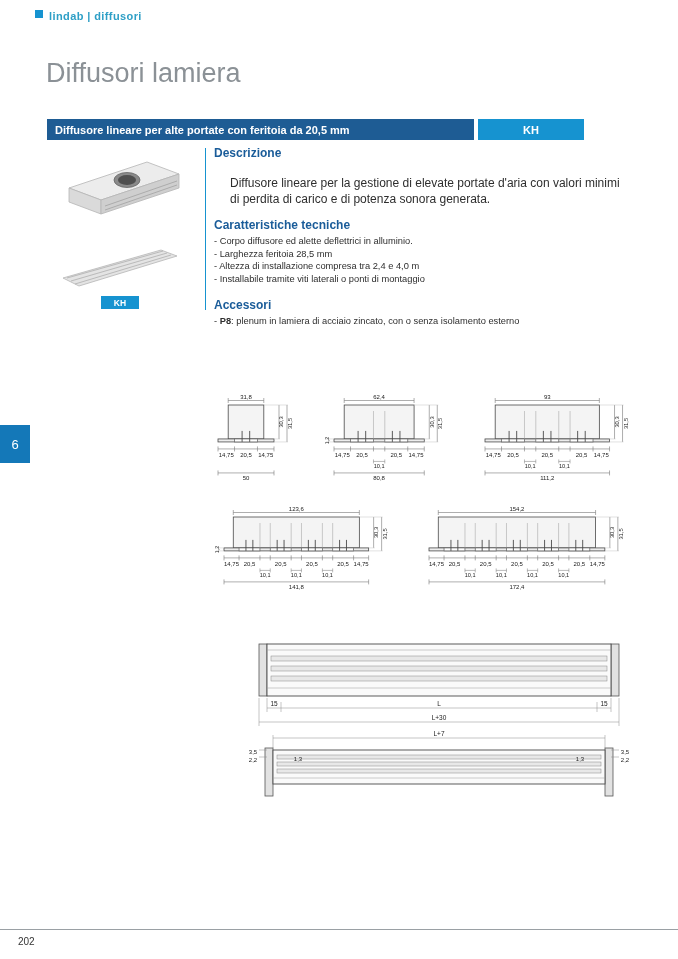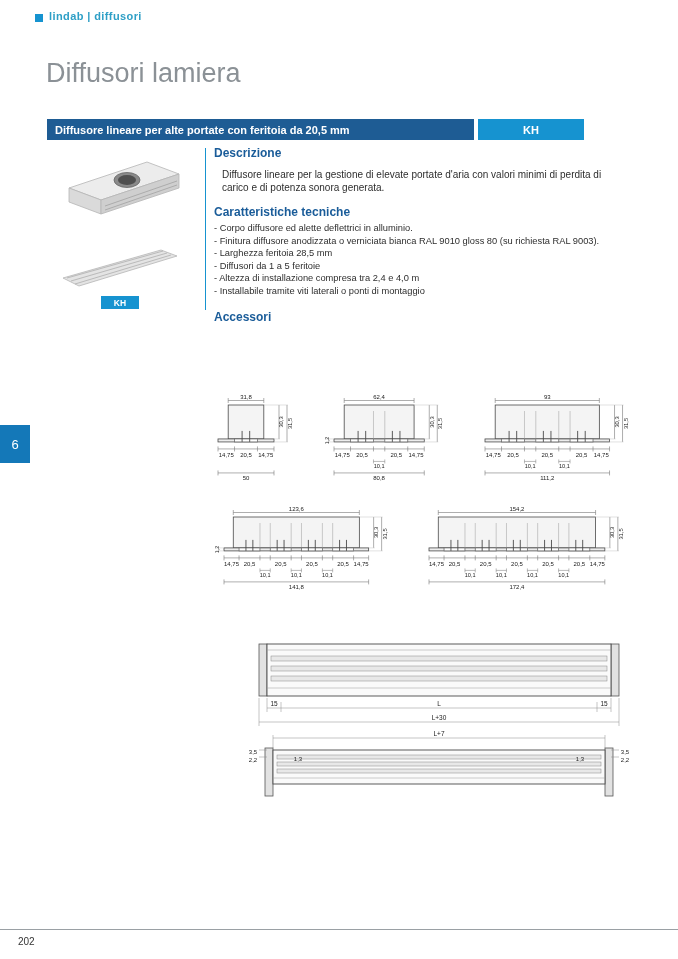--- a/index.html
+++ b/index.html
@@ -1,20 +1,20 @@
 <!DOCTYPE html>
 <html><head>
 <meta charset="utf-8">
 <style>
   html,body{margin:0;padding:0;background:#ffffff;}
   .page{position:relative;width:678px;height:959px;background:#ffffff;overflow:hidden;
         font-family:"Liberation Sans",sans-serif;margin:0 auto;}
 
   
-  .brand{position:absolute;left:35px;top:10px;display:flex;align-items:flex-end;gap:6px;}
+  .brand{position:absolute;left:35px;top:10px;display:flex;align-items:flex-start;gap:6px;}
   .brand-square{width:8px;height:8px;background:#1693D0;}
   .brand-text{font-size:11px;font-weight:bold;color:#2E9FC6;letter-spacing:.4px;}
 
   .page-title{position:absolute;left:46px;top:58px;font-size:27px;font-weight:400;color:#8B9196;}
 
   
   .banner{position:absolute;left:47px;top:119px;width:537px;height:21px;display:flex;gap:4px;}
   .banner-main{flex:1;background:#1E5C94;color:#fff;font-size:11px;font-weight:bold;
                display:flex;align-items:center;padding-left:8px;}
   .banner-code{width:106px;background:#1693D0;color:#fff;font-size:11px;font-weight:bold;
@@ -24,21 +24,21 @@
   .photo1{position:absolute;left:55px;top:148px;}
   .photo2{position:absolute;left:55px;top:240px;}
   .kh-tag{position:absolute;left:101px;top:296px;width:38px;height:13px;background:#1693D0;
           color:#fff;font-size:8.5px;font-weight:bold;display:flex;align-items:center;justify-content:center;}
 
   .vline{position:absolute;left:205px;top:148px;width:1px;height:162px;background:#1693D0;}
 
   
   .content{position:absolute;left:214px;top:146px;width:424px;color:#2e2e2e;}
   .content h3{font-size:12px;font-weight:bold;color:#1A5C99;margin:0 0 3px 0;}
-  .content p{font-size:10px;line-height:1.3;margin:8px;}
+  .content p{font-size:12px;line-height:1.3;margin:16px;}
   .desc-body{margin-bottom:11px !important;}
   .mt13{margin-top:13px !important;}
   .mt17{margin-top:17px !important;}
   ul.plain{list-style:none;margin:0;padding:0;font-size:9.3px;line-height:1.35;}
   .acc-line{font-size:9.3px;line-height:1.35;}
 
   
   .chapter-tab{position:absolute;left:0;top:425px;width:30px;height:38px;background:#1478B8;
                color:#fff;font-size:13px;display:flex;align-items:center;justify-content:center;}
 
@@ -91,28 +91,27 @@
 
   <div class="vline"></div>
 
   <div class="content">
     <h3>Descrizione</h3>
     <p class="desc-body">Diffusore lineare per la gestione di elevate portate d'aria con valori minimi di perdita di carico e di potenza sonora generata.</p>
 
     <h3>Caratteristiche tecniche</h3>
     <ul class="plain">
       <li>- Corpo diffusore ed alette deflettrici in alluminio.</li>
-      <li>- Finitura diffusore anodizzata o verniciata bianca RAL 9010 gloss 80 (su richiesta RAL 9003).</li>
       <li>- Larghezza feritoia 28,5 mm</li>
-      <li>- Diffusori da 1 a 5 feritoie</li>
       <li>- Altezza di installazione compresa tra 2,4 e 4,0 m</li>
       <li>- Installabile tramite viti laterali o ponti di montaggio</li>
     </ul>
 
     <h3 class="mt13">Accessori</h3>
+    <div class="acc-line"><span>- </span><b>P8</b><span>: plenum in lamiera di acciaio zincato, con o senza isolamento esterno</span></div>
 
   </div>
 
   <div class="chapter-tab">6</div>
 
   <div id="row1" class="drawings-row">
       <svg width="104" height="91">
         <rect x="26.192" y="13" width="35.61600000000001" height="33.93600000000001" fill="#f4f4f4" stroke="#4a4a4a" stroke-width="0.8"></rect>
         <rect x="16" y="46.93600000000001" width="56.00000000000001" height="3" fill="#ededed" stroke="#4a4a4a" stroke-width="0.8"></rect>
         <rect x="32.52" y="46.93600000000001" width="22.96" height="3" fill="#ffffff" stroke="#6a6a6a" stroke-width="0.8"></rect>

